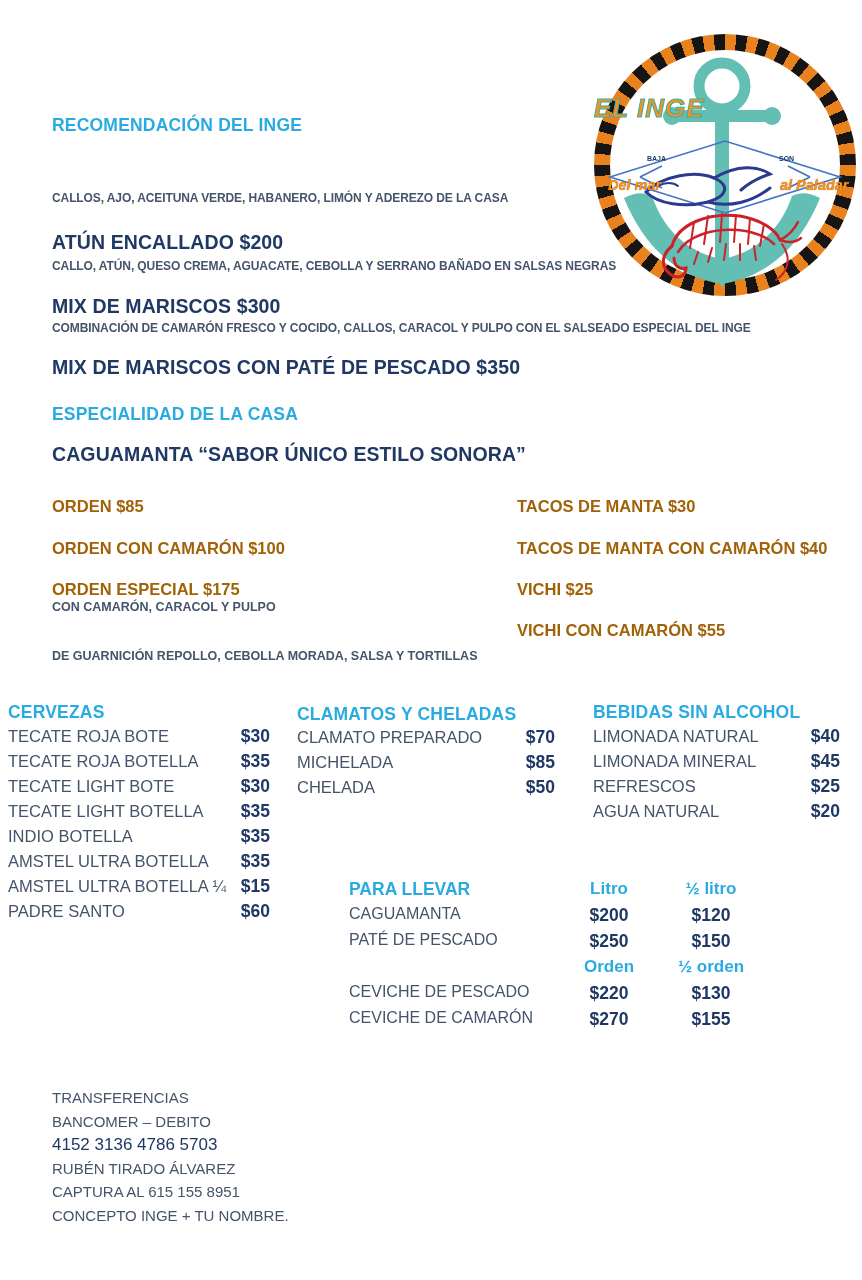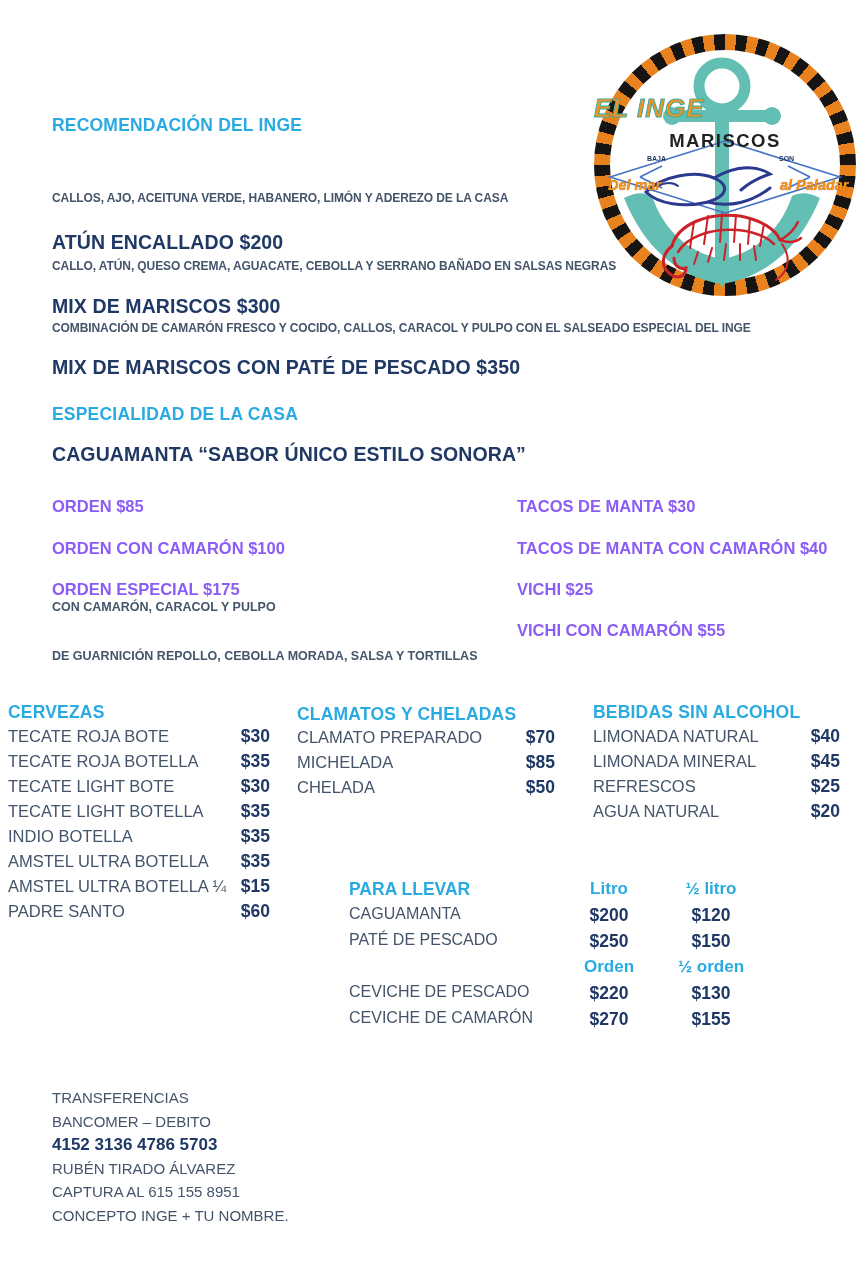--- a/index.html
+++ b/index.html
@@ -5,35 +5,35 @@
   * { margin:0; padding:0; box-sizing:border-box; }
   html,body { background:#ffffff; }
   .page {
     position:relative; width:862px; height:1280px; background:#ffffff;
     font-family:"Liberation Sans", sans-serif; overflow:hidden;
   }
   .abs { position:absolute; white-space:nowrap; }
   .cyan-h  { color:#29ABE2; font-weight:bold; font-size:17.5px; letter-spacing:.2px; }
   .item-h  { color:#1F3864; font-weight:bold; font-size:19.5px; letter-spacing:.1px; }
   .item-desc { color:#44546A; font-weight:600; font-size:12px; letter-spacing:-.1px; }
-  .mid-h   { color:#8b5cf6; font-weight:bold; font-size:16.5px; }
+  .mid-h   { color:#a16207; font-weight:bold; font-size:16.5px; }
   .note    { color:#44546A; font-weight:600; font-size:12.5px; }
 
   .rows .price-row { display:flex; justify-content:space-between; align-items:baseline; height:25px; }
   .pname  { color:#44546A; font-size:16.5px; }
   .pprice { color:#1F3864; font-weight:bold; font-size:17.5px; }
 
   .pl-grid { display:grid; grid-template-columns:212px 96px 108px; grid-auto-rows:26px; align-items:start; }
   .pl-name { color:#44546A; font-size:16px; white-space:nowrap; }
   .pl-price{ color:#1F3864; font-weight:bold; font-size:17.5px; text-align:center; }
   .pl-colh { color:#29ABE2; font-weight:bold; font-size:17px; text-align:center; }
   .pl-head { color:#29ABE2; font-weight:bold; font-size:17.5px; }
 
   .transfer div { color:#44546A; font-size:15px; line-height:23.5px; white-space:nowrap; }
-  .transfer .card { color:#1F3864; font-weight:bold; font-size:17px; }
+  .transfer .card { color:#1F3864; font-weight:normal; font-size:17px; }
 
   
   .logo { width:262px; height:262px; }
   .rope { position:absolute; inset:0; border-radius:50%;
           background:#E8821E;
           background-image:repeating-conic-gradient(#E8821E 0deg 5deg, #171513 5deg 10deg); }
   .logo-inner { position:absolute; inset:16px; border-radius:50%; background:#fff; }
   .logo svg { position:absolute; overflow:visible; }
   .elinge { position:absolute; left:0; top:59px; width:100%; text-align:left;
             font-size:26px; font-weight:800; font-style:italic; color:#F7941D;
@@ -198,21 +198,20 @@
       <line x1="80" y1="82" x2="176" y2="82" stroke="#63BFB4" stroke-width="12"></line>
       <circle cx="128" cy="52" r="23" fill="none" stroke="#63BFB4" stroke-width="11"></circle>
     </svg>
 
     <svg style="left:0; top:0;" width="262" height="262" viewBox="0 0 262 262">
       <path d="M16,143 L131,107 L246,143 L131,179 Z" fill="none" stroke="#4472C4" stroke-width="1.6"></path>
       <path d="M46,143 L68,132 M46,143 L68,154 M216,143 L194,132 M216,143 L194,154" fill="none" stroke="#4472C4" stroke-width="1.6"></path>
     </svg>
 
     <div class="elinge">EL INGE</div>
-    <div class="mariscos">MARISCOS</div>
     <div class="tiny" style="left:53px;  top:121px;">BAJA</div>
     <div class="tiny" style="left:185px; top:121px;">SON</div>
 
     <svg style="left:44px; top:124px;" width="145" height="58" viewBox="0 0 145 58">
       <g fill="none" stroke="#2B3990" stroke-width="3" stroke-linecap="round">
         <path d="M8,34 C24,18 56,12 76,20 C92,27 90,38 70,44 C46,50 20,46 8,34 Z"></path>
         <path d="M76,20 C100,6 120,8 132,16 C120,20 110,26 103,32"></path>
         <path d="M70,44 C92,50 114,44 132,30"></path>
       </g>
       <path d="M20,28 C27,24 35,24 40,28" fill="none" stroke="#2B3990" stroke-width="2" stroke-linecap="round"></path>

